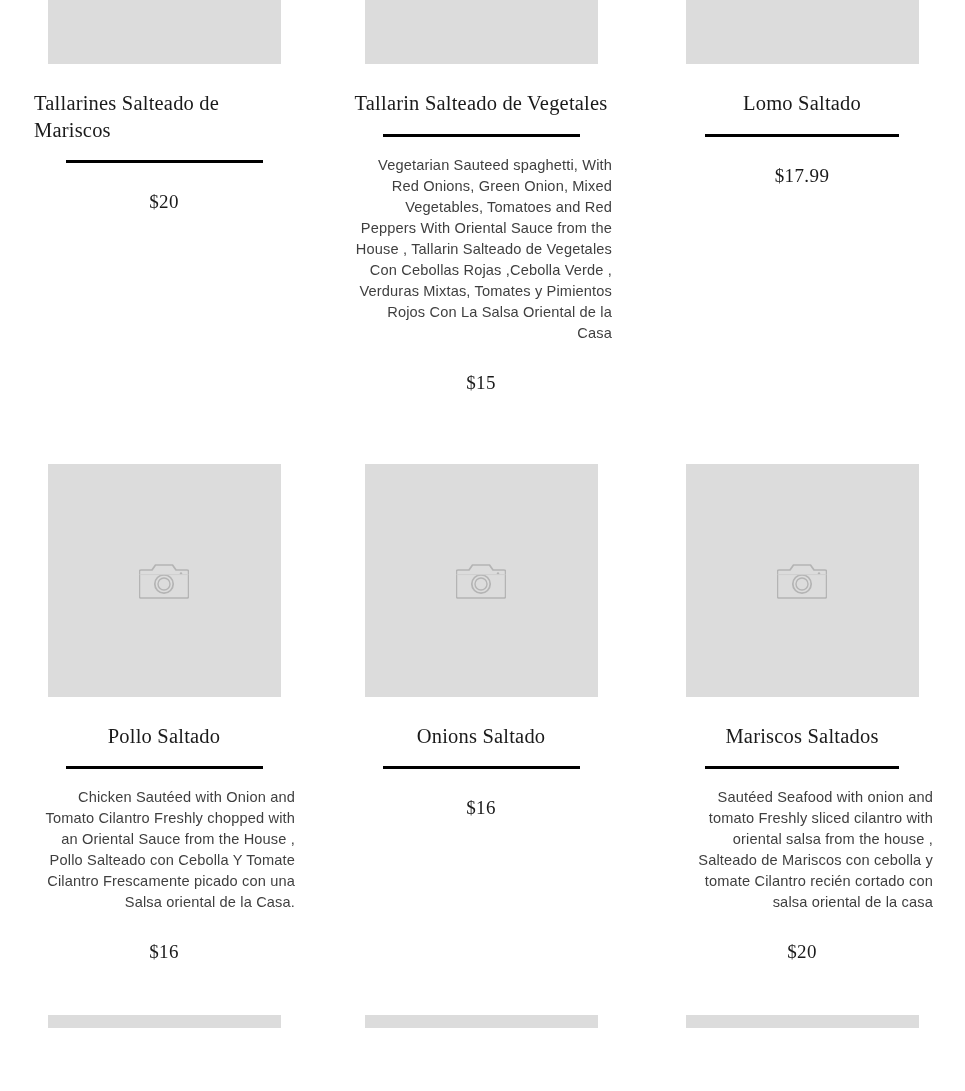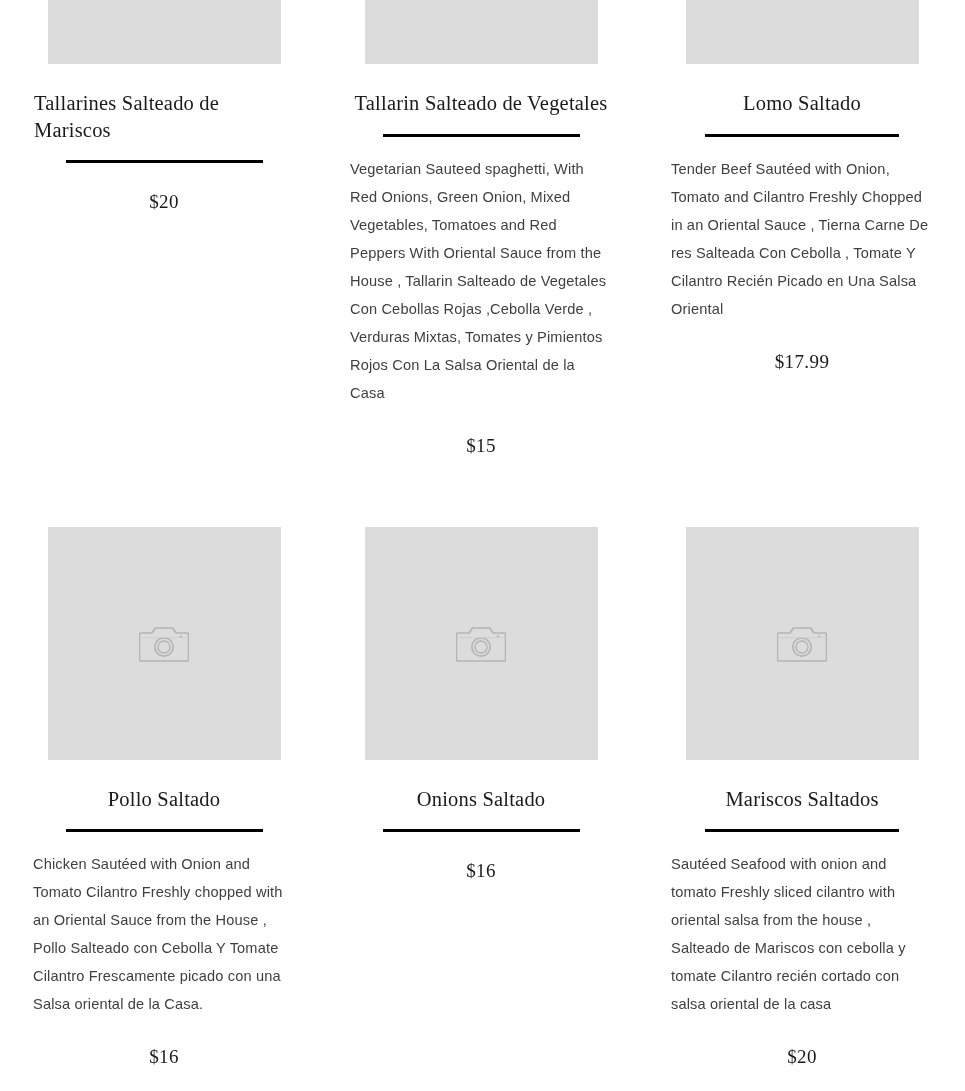--- a/index.html
+++ b/index.html
@@ -84,23 +84,23 @@
     width: 197px;
     height: 3px;
     background: #000000;
     margin: 17px 0 0 0;
   }
   .divider.short { width: 194px; }
 
   .item-desc {
     font-family: "Liberation Sans", sans-serif;
     font-size: 14.6px;
-    line-height: 28px;
+    line-height: 21px;
     color: #3f3f3f;
-    text-align: left;
+    text-align: right;
     width: 262px;
     margin-top: 18px;
     font-weight: 300;
     letter-spacing: 0.15px;
   }
 
   .item-price {
     font-family: "Liberation Serif", serif;
     font-size: 19px;
     color: #1a1a1a;
@@ -134,21 +134,20 @@
       <div class="divider"></div>
       <div class="item-desc">Vegetarian Sauteed spaghetti, With Red Onions, Green Onion, Mixed Vegetables, Tomatoes and Red Peppers With Oriental Sauce from the House , Tallarin Salteado de Vegetales Con Cebollas Rojas ,Cebolla Verde , Verduras Mixtas, Tomates y Pimientos Rojos Con La Salsa Oriental de la Casa</div>
       <div class="item-price">$15</div>
     </div>
 
     <div class="menu-item col-3">
       <div class="item-image clipped-top"></div>
       <div class="title-spacer-1"></div>
       <div class="item-title">Lomo Saltado</div>
       <div class="divider short"></div>
-      <div class="item-desc">Tender Beef Sautéed with Onion, Tomato and Cilantro Freshly Chopped in an Oriental Sauce , Tierna Carne De res Salteada Con Cebolla , Tomate Y Cilantro Recién Picado en Una Salsa Oriental</div>
       <div class="item-price">$17.99</div>
     </div>
 
   </div>
 
   <div class="row-gap-1"></div>
 
   <div class="menu-row">
 
     <div class="menu-item col-1">

